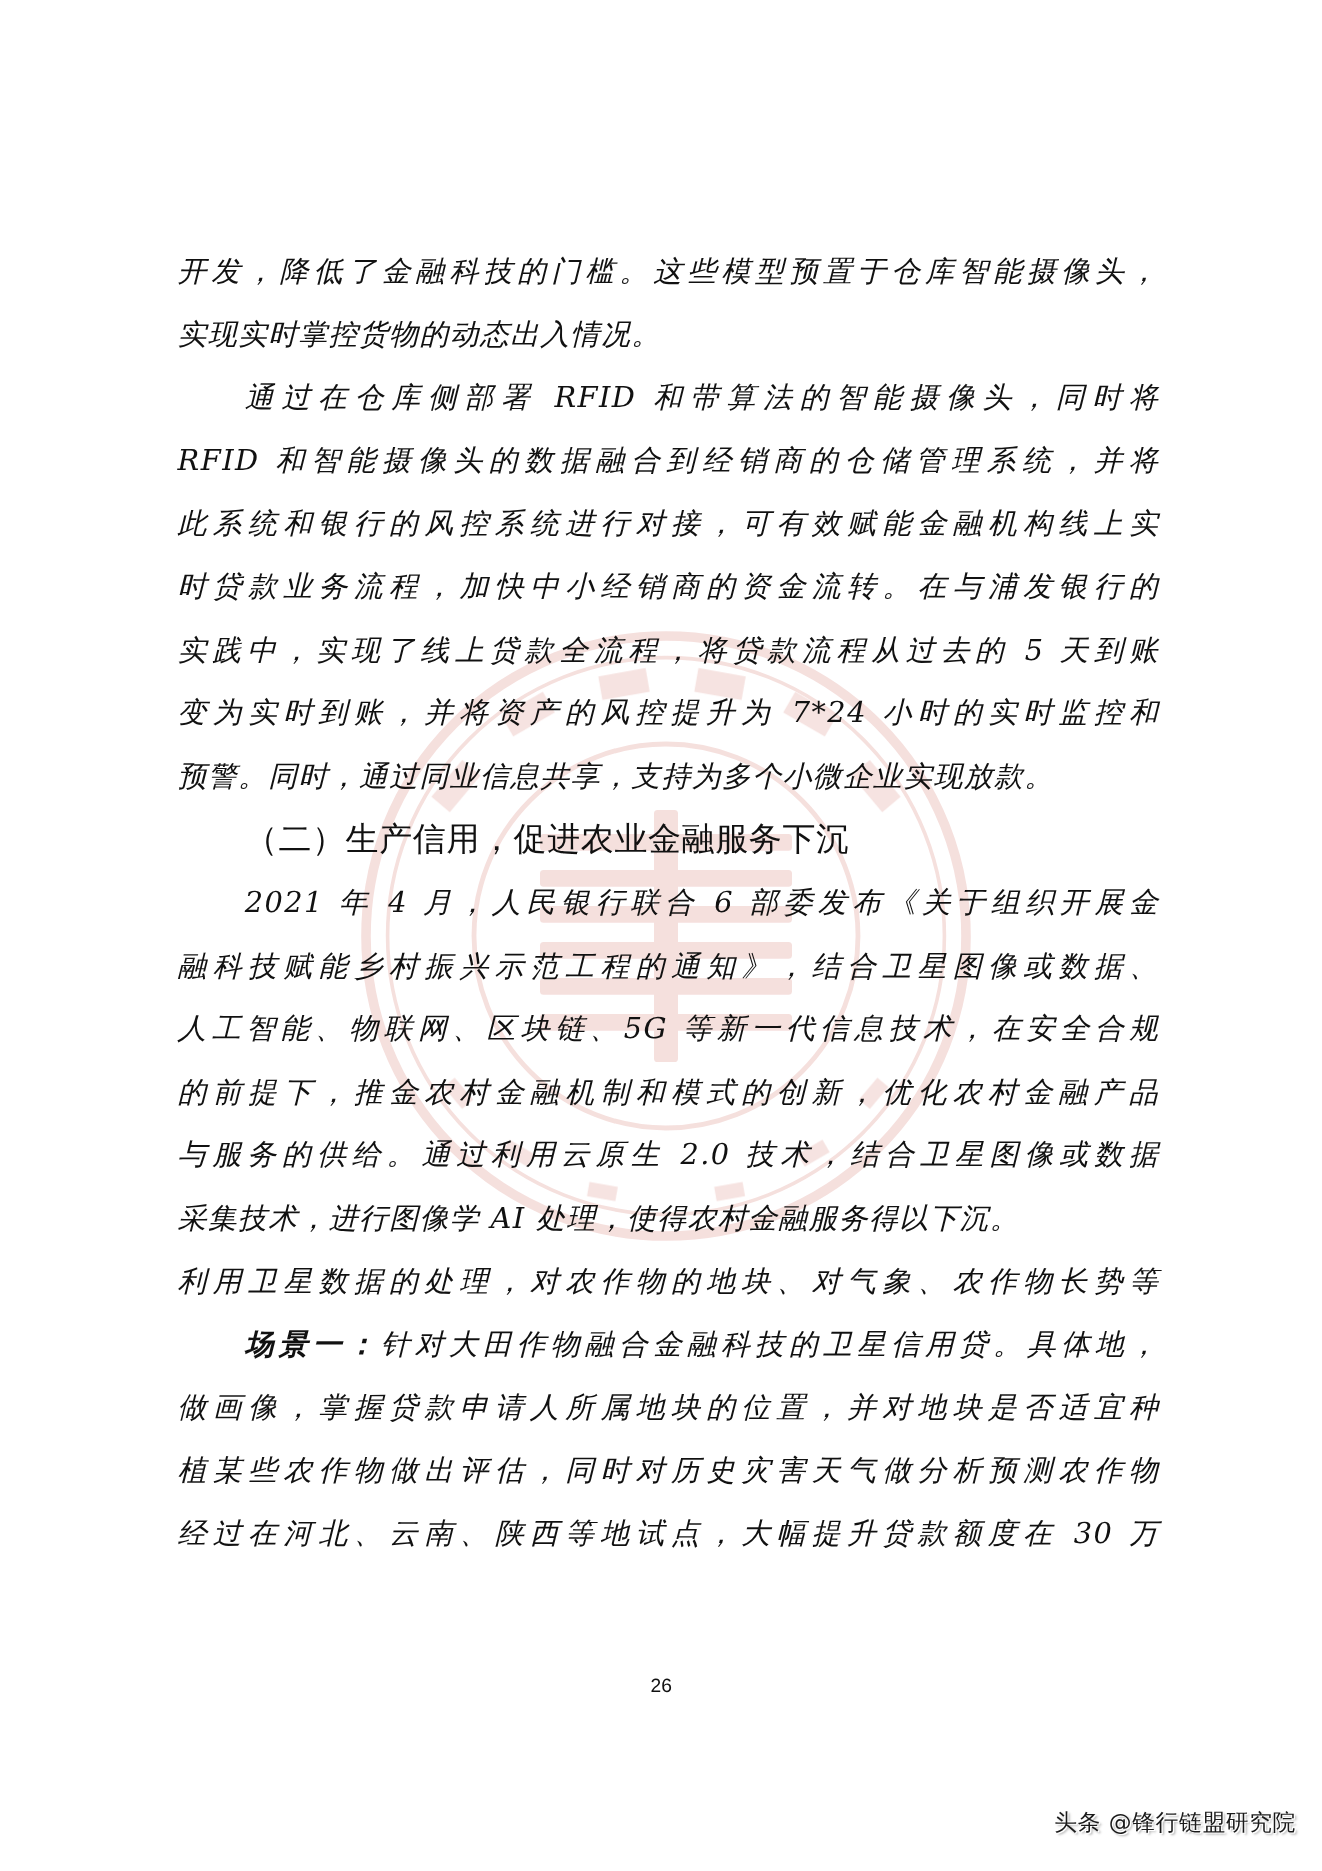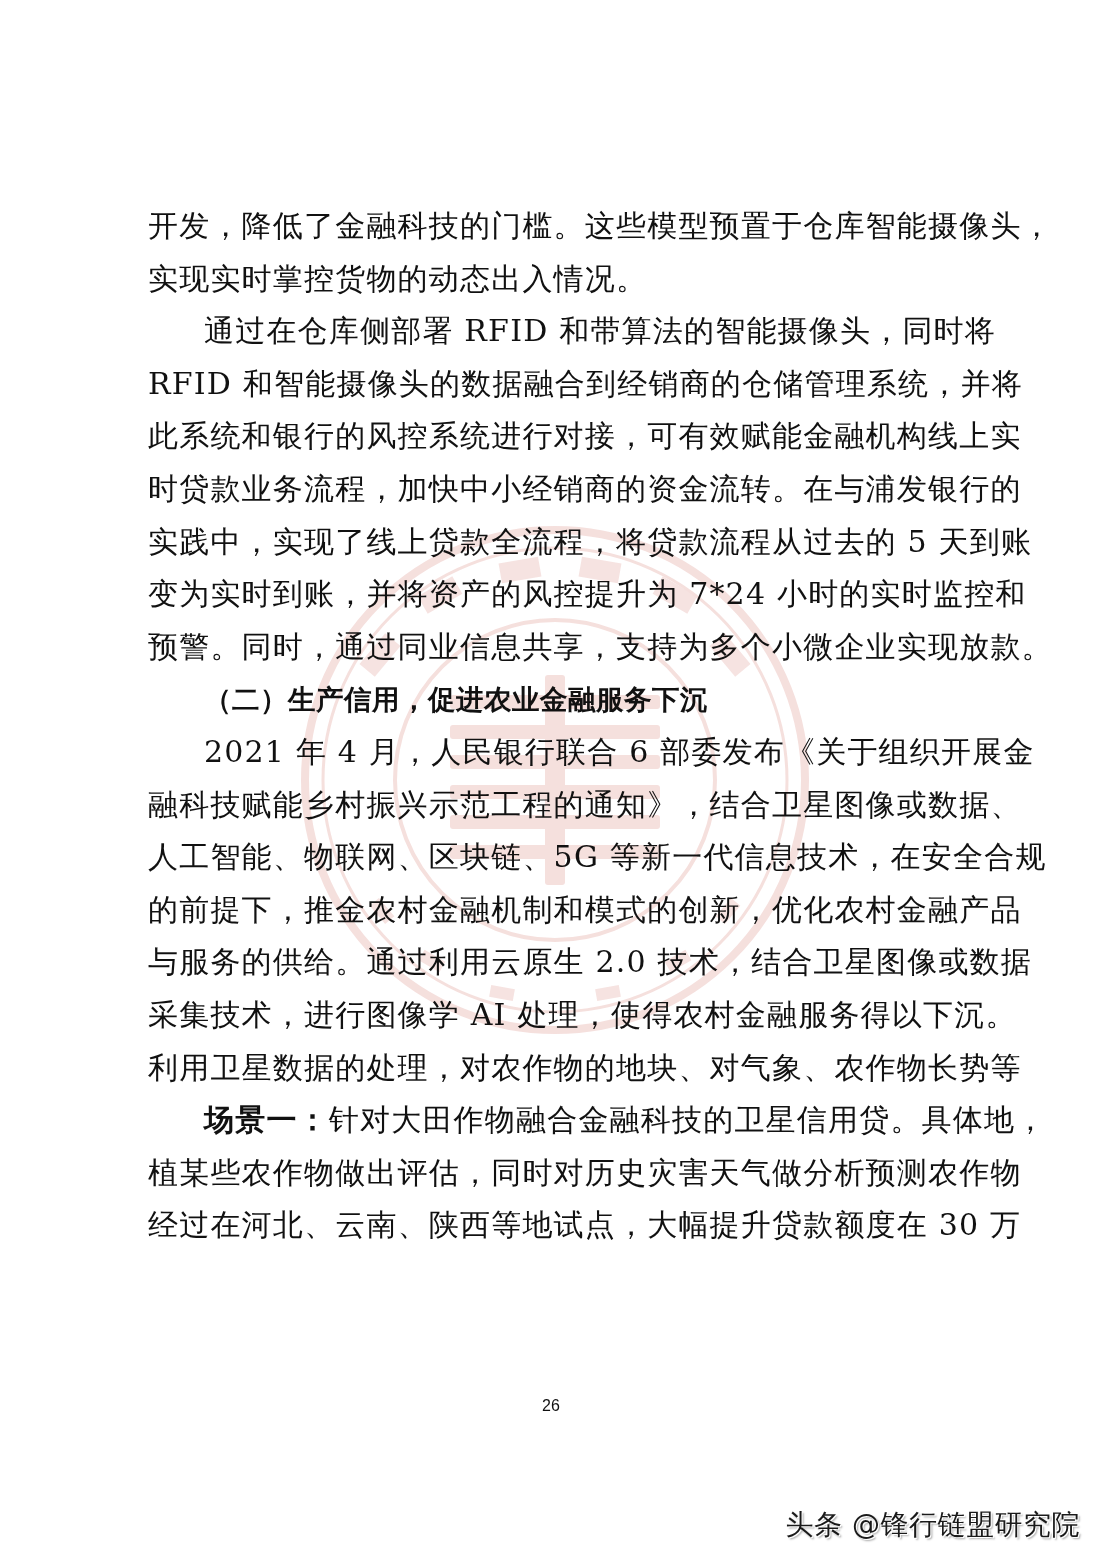--- a/index.html
+++ b/index.html
@@ -31,38 +31,39 @@
       pointer-events: none;
       opacity: 0.16;
     }
     .content {
       position: absolute;
       left: 148px;
       top: 200px;
       width: 818px;
     }
     .line {
-      font-size: 30px;
+      font-size: 24px;
       line-height: 52.6px;
       height: 52.6px;
       white-space: nowrap;
       letter-spacing: 1.2px;
       text-align: justify;
       text-align-last: justify;
       display: block;
+      font-style: italic;
     }
     .line.last {
       text-align-last: left;
     }
     .line.indent {
       padding-left: 56px;
     }
     .heading {
       font-family: "DejaVu Sans", "Liberation Sans", sans-serif;
-      font-weight: bold;
+      font-weight: normal;
       font-size: 27.5px;
       line-height: 52.6px;
       height: 52.6px;
       padding-left: 56px;
       white-space: nowrap;
       letter-spacing: 0.5px;
     }
     .bold-lead {
       font-family: "DejaVu Sans", "Liberation Sans", sans-serif;
       font-weight: bold;
@@ -75,21 +76,21 @@
       text-align: center;
       font-family: "Liberation Sans", "DejaVu Sans", sans-serif;
       font-size: 16px;
       color: #111111;
     }
     .attribution {
       position: absolute;
       right: 22px;
       top: 1506px;
       font-family: "DejaVu Sans", "Liberation Sans", sans-serif;
-      font-size: 28px;
+      font-size: 19px;
       color: #1a1a1a;
       text-shadow: 1px 1px 0 #ffffff, -1px -1px 0 #ffffff, 2px 2px 2px rgba(0,0,0,0.35);
       letter-spacing: 0.5px;
       white-space: nowrap;
     }
   </style>
 </head>
 <body>
 
 <div class="page">
@@ -147,20 +148,21 @@
       <span class="line">融科技赋能乡村振兴示范工程的通知》，结合卫星图像或数据、</span>
       <span class="line">人工智能、物联网、区块链、5G 等新一代信息技术，在安全合规</span>
       <span class="line">的前提下，推金农村金融机制和模式的创新，优化农村金融产品</span>
       <span class="line">与服务的供给。通过利用云原生 2.0 技术，结合卫星图像或数据</span>
       <span class="line last">采集技术，进行图像学 AI 处理，使得农村金融服务得以下沉。</span>
     </div>
 
     <div>
       <span class="line">利用卫星数据的处理，对农作物的地块、对气象、农作物长势等</span>
       <span class="line indent"><span class="bold-lead">场景一：</span><span>针对大田作物融合金融科技的卫星信用贷。具体地，</span></span>
+      <span class="line">做画像，掌握贷款申请人所属地块的位置，并对地块是否适宜种</span>
       <span class="line">植某些农作物做出评估，同时对历史灾害天气做分析预测农作物</span>
       <span class="line">经过在河北、云南、陕西等地试点，大幅提升贷款额度在 30 万</span>
     </div>
 
   </div>
 
   <div class="page-number">26</div>
 
   <div class="attribution">头条 @锋行链盟研究院</div>
 

